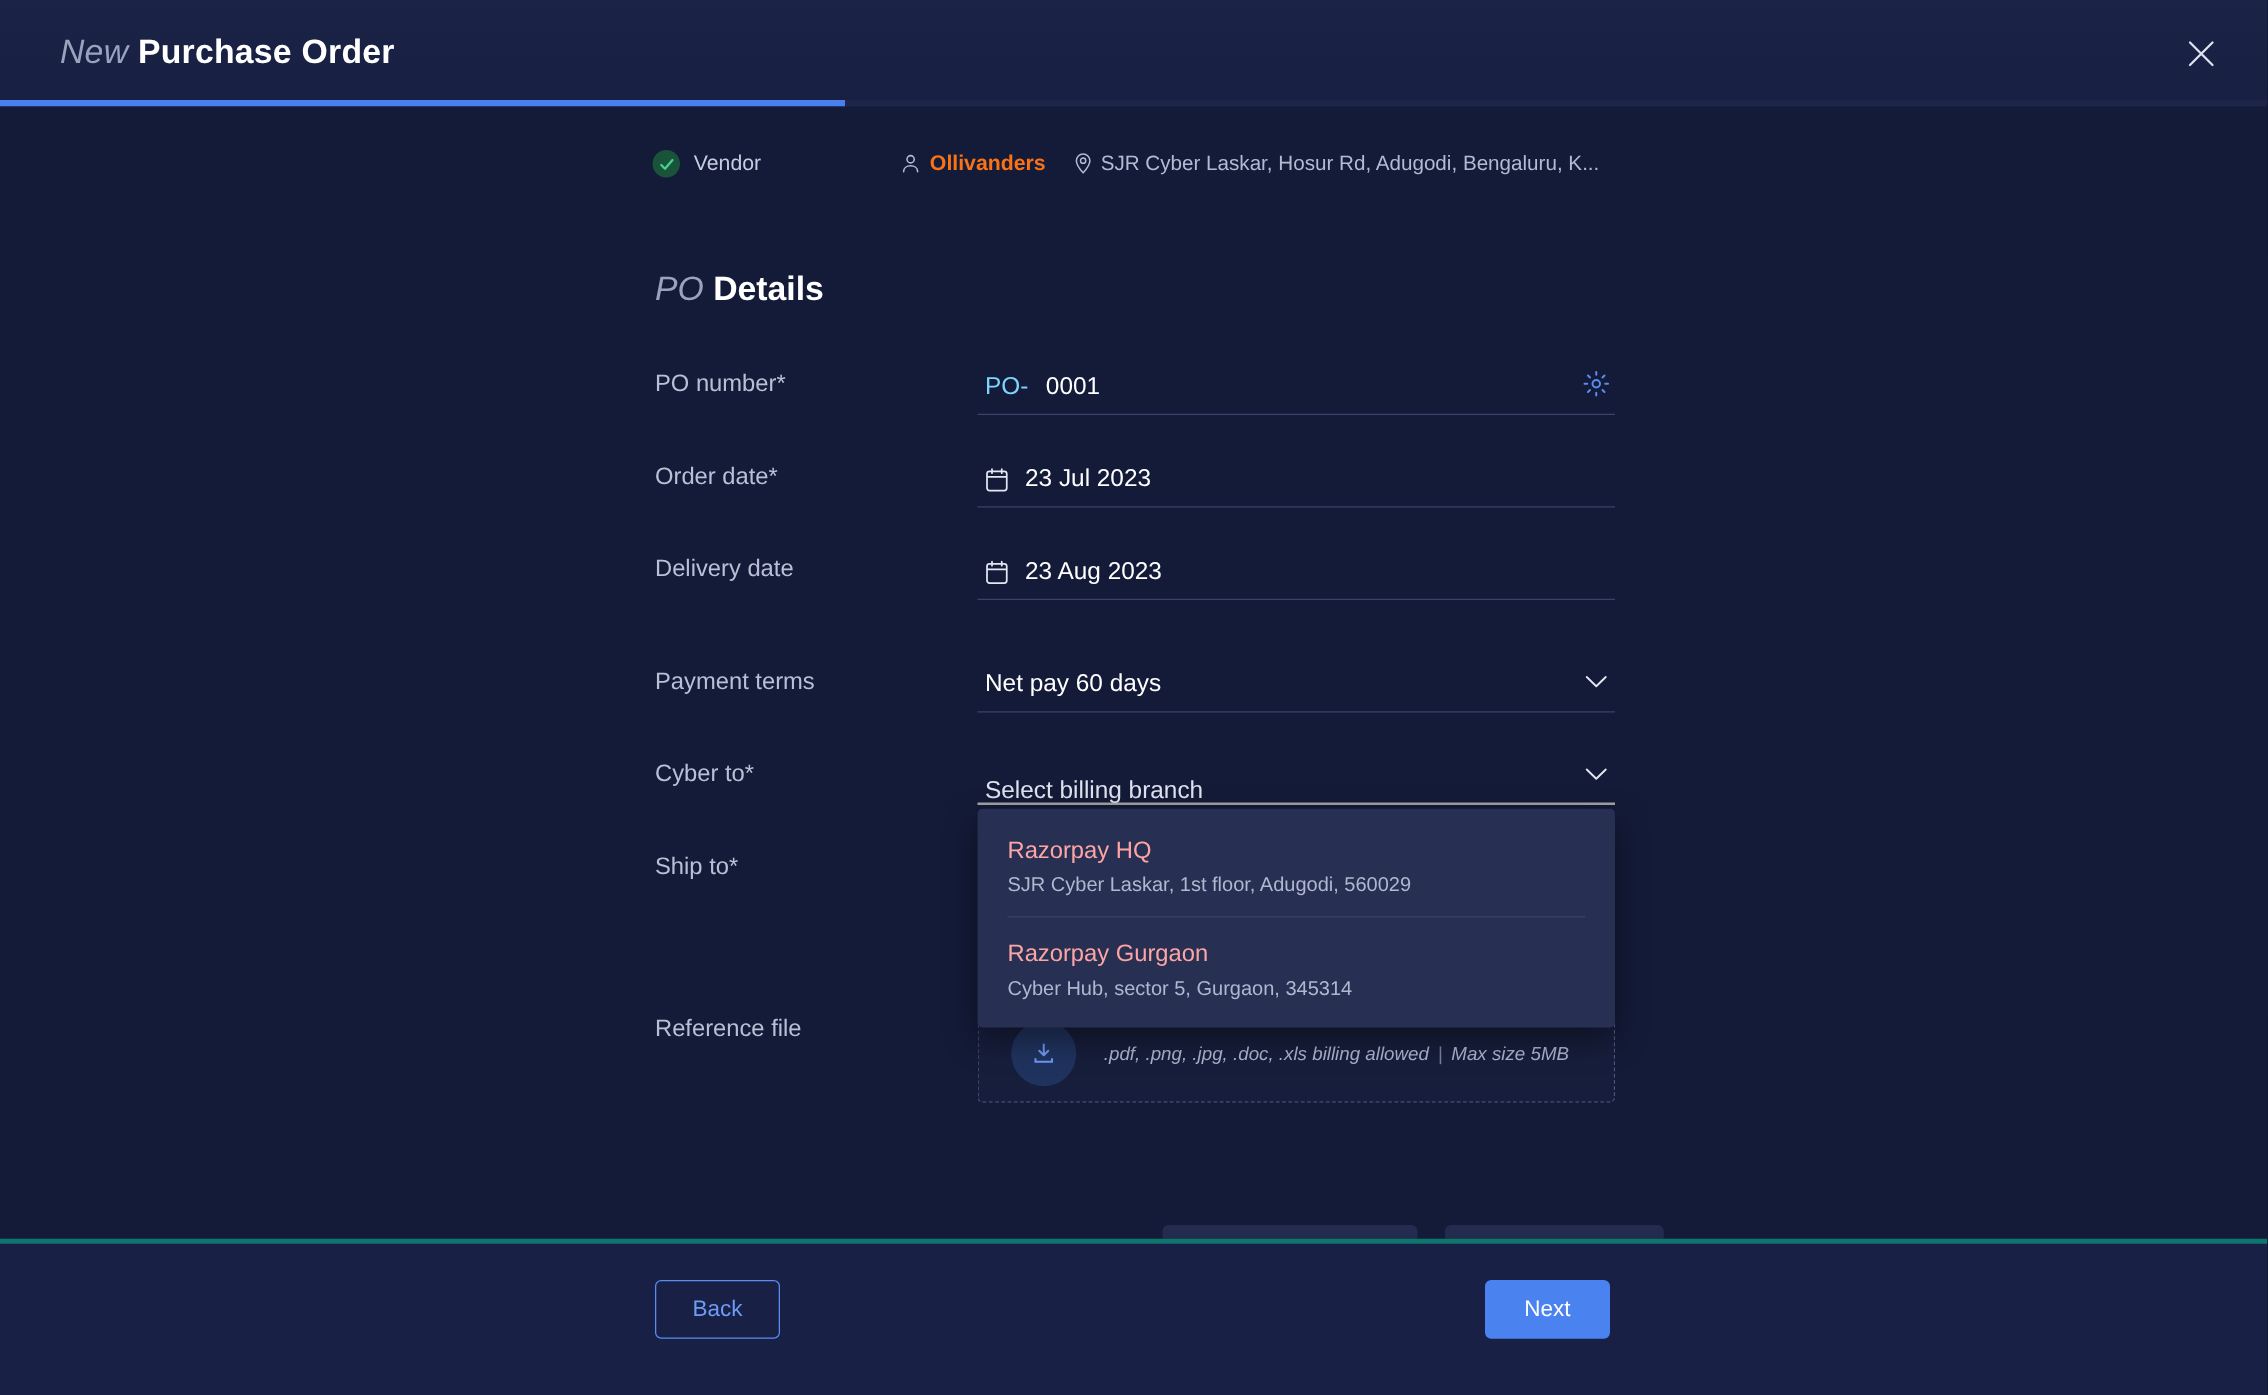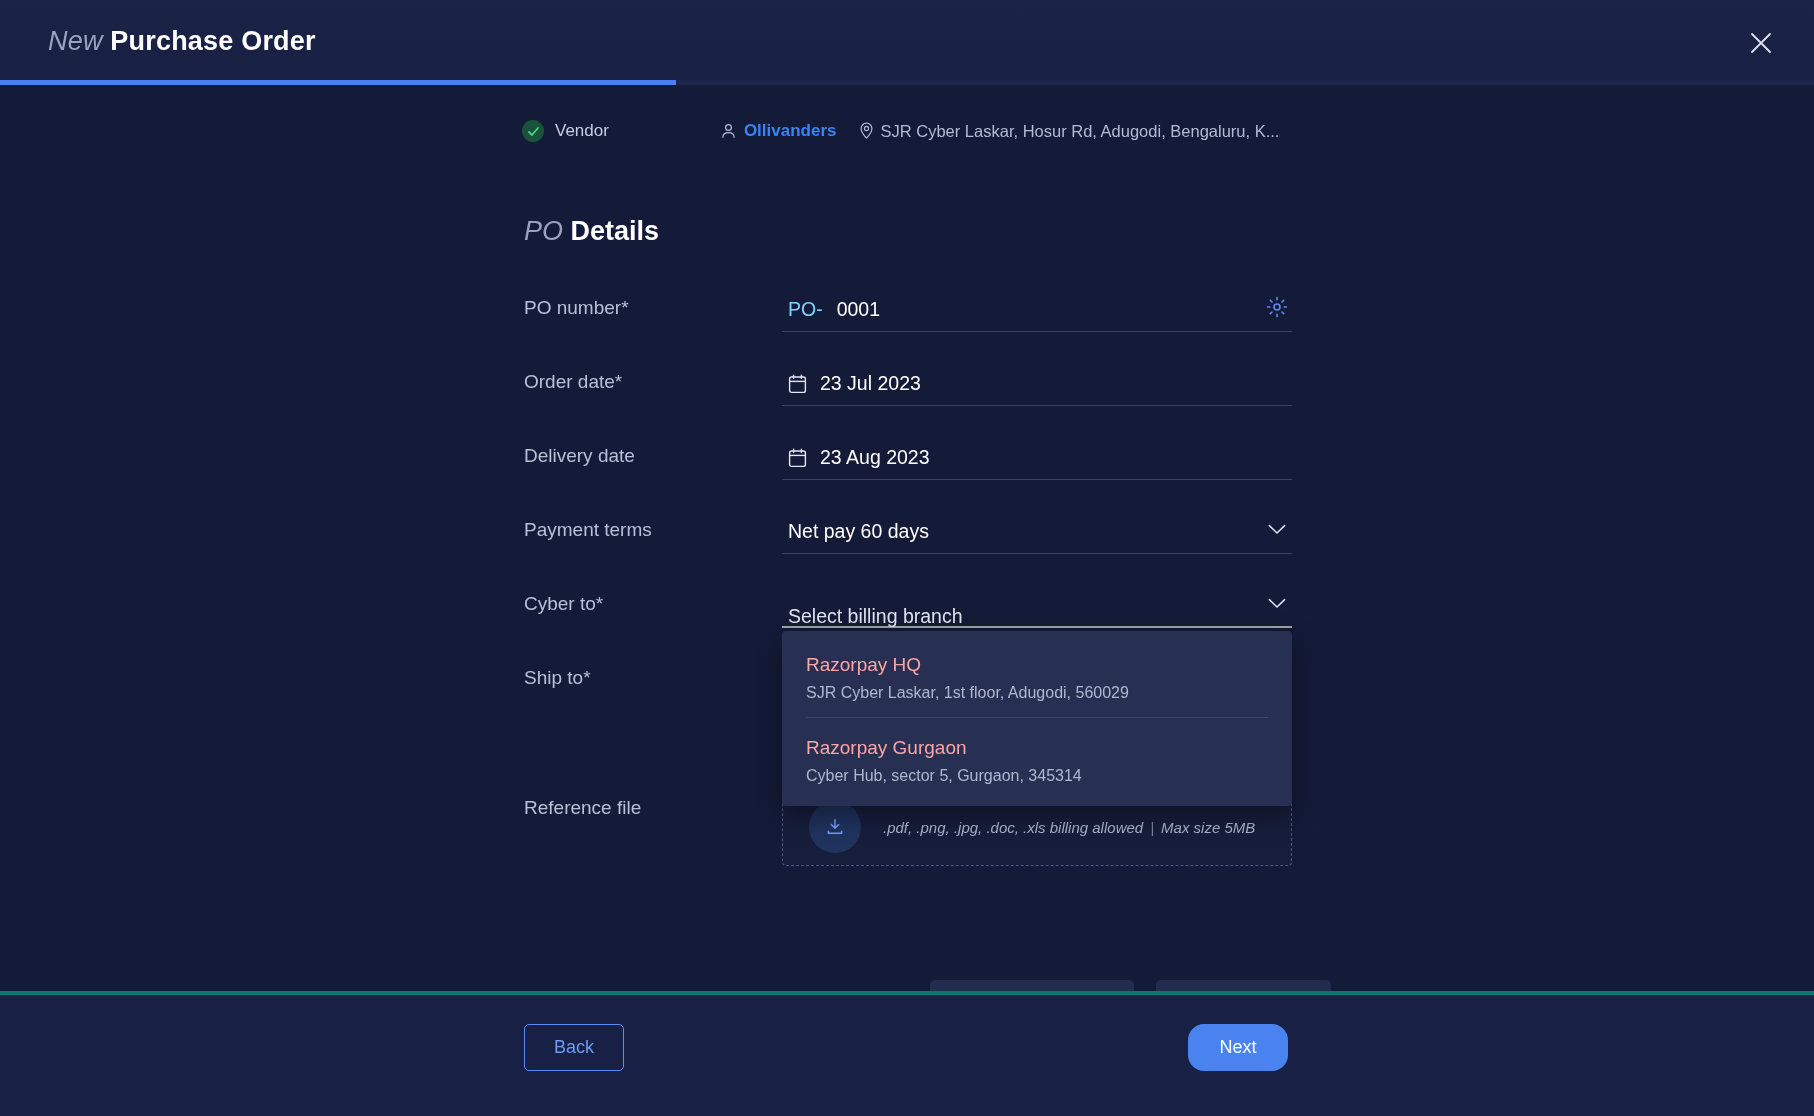--- a/index.html
+++ b/index.html
@@ -96,21 +96,21 @@
     flex: none;
   }
   .vendor-step-label {
     font-size: 17px;
     color: #c7cde0;
     margin-right: 112px;
   }
   .vendor-person-icon { margin-right: 8px; display:flex; }
   .vendor-name {
     font-size: 17px;
-    color: #3b82f6;
+    color: #f97316;
     font-weight: 700;
     margin-right: 22px;
     text-align: right;
   }
   .vendor-pin-icon { margin-right: 7px; display:flex; }
   .vendor-address {
     font-size: 16.5px;
     color: #b3bad2;
   }
 
@@ -192,21 +192,21 @@
     position: absolute;
     right: 6px;
     top: 14px;
     display: flex;
     cursor: pointer;
   }
 
   
   .row-po      { margin-bottom: 30px; }
   .row-order   { margin-bottom: 30px; }
-  .row-delivery{ margin-bottom: 30px; }
+  .row-delivery{ margin-bottom: 46px; }
   .row-payment { margin-bottom: 30px; }
   .row-billto  { margin-bottom: 30px; }
   .row-shipto  { margin-bottom: 86px; }
 
   
   .dropdown {
     position: absolute;
     top: 47px;
     left: 0;
     width: 510px;
@@ -317,21 +317,21 @@
     font-family: "Liberation Sans", sans-serif;
     cursor: pointer;
   }
   .btn-next {
     position: absolute;
     left: 1188px;
     top: 29px;
     width: 100px;
     height: 47px;
     border: none;
-    border-radius: 16px;
+    border-radius: 5px;
     background: #4a82f0;
     color: #ffffff;
     font-size: 18px;
     font-family: "Liberation Sans", sans-serif;
     cursor: pointer;
   }
 </style>
 </head>
 <body>
 

